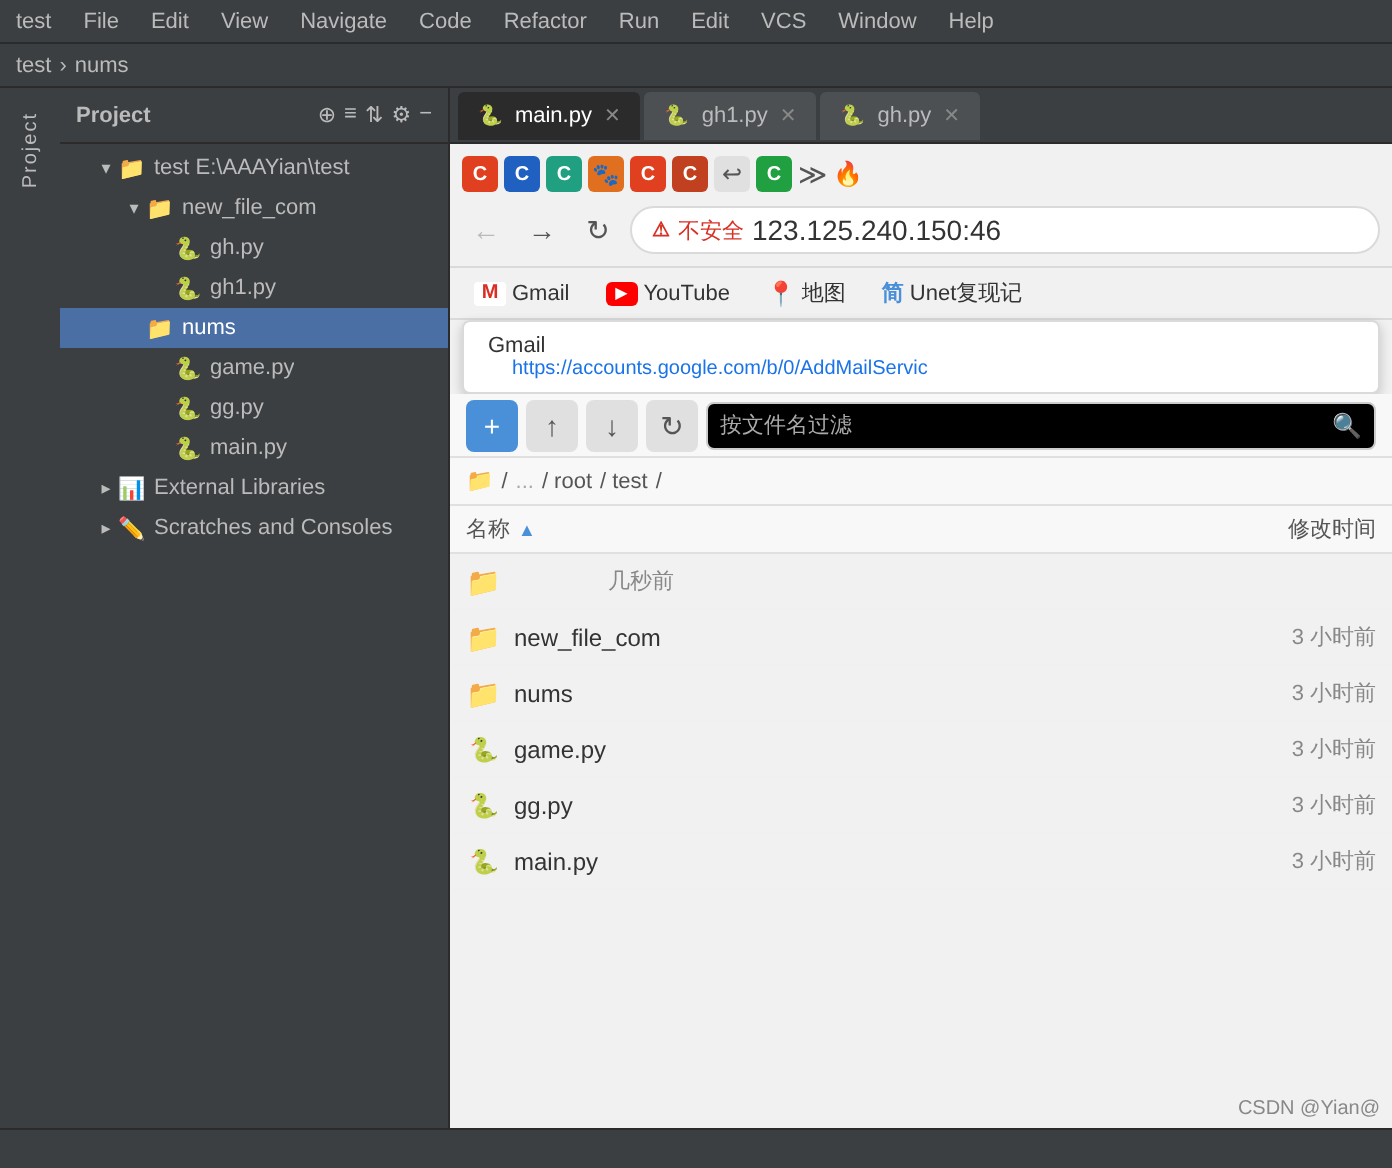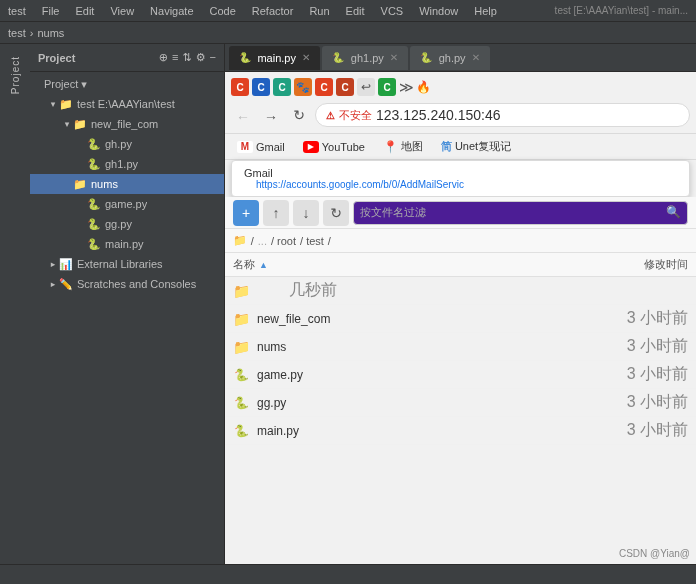--- a/index.html
+++ b/index.html
@@ -72,39 +72,39 @@
 
     
     .url-dropdown { background: white; border: 1px solid #dadada; border-radius: 4px; margin: 0 6px; box-shadow: 0 2px 6px rgba(0,0,0,0.2); overflow: hidden; }
     .url-dropdown-item { padding: 6px 12px; font-size: 11px; border-bottom: 1px solid #f0f0f0; cursor: pointer; }
     .url-dropdown-item:last-child { border-bottom: none; }
     .url-dropdown-title { font-weight: 500; color: #333; }
     .url-dropdown-link { color: #1a73e8; font-size: 10px; padding-left: 12px; }
     .file-toolbar { display: flex; align-items: center; height: 32px; padding: 0 8px; background: #f8f8f8; border-bottom: 1px solid #e0e0e0; gap: 4px; }
     .file-toolbar-btn { width: 26px; height: 26px; background: #4a90d9; color: white; border: none; border-radius: 4px; font-size: 14px; cursor: pointer; display: flex; align-items: center; justify-content: center; }
     .file-toolbar-btn.icon-btn { background: #e0e0e0; color: #555; }
-    .file-search { flex: 1; height: 24px; border: 1px solid #ccc; border-radius: 4px; padding: 0 6px; font-size: 11px; display: flex; align-items: center; justify-content: space-between; background: #4c1d95; font-family: Liberation Serif, serif; }
+    .file-search { flex: 1; height: 24px; border: 1px solid #ccc; border-radius: 4px; padding: 0 6px; font-size: 11px; display: flex; align-items: center; justify-content: space-between; background: #000000; }
     .search-placeholder { color: #aaa; font-size: 11px; }
     .search-icon { color: #888; font-size: 12px; }
 
     .path-bar { display: flex; align-items: center; height: 24px; padding: 0 8px; background: #f8f8f8; border-bottom: 1px solid #e0e0e0; font-size: 11px; color: #555; gap: 4px; }
     .path-separator { color: #aaa; }
 
     .file-table-header { display: flex; align-items: center; height: 24px; padding: 0 8px; background: #f8f8f8; border-bottom: 1px solid #e0e0e0; font-size: 11px; color: #555; }
     .file-col-name { flex: 1; display: flex; align-items: center; gap: 4px; cursor: pointer; }
     .file-col-time { width: 80px; text-align: right; }
     .sort-arrow { font-size: 9px; color: #4a90d9; }
 
     .file-list { flex: 1; }
     .file-row { display: flex; align-items: center; height: 28px; padding: 0 8px; border-bottom: 1px solid #f0f0f0; cursor: pointer; }
     .file-row-icon { width: 18px; height: 18px; margin-right: 6px; display: flex; align-items: center; justify-content: center; font-size: 14px; flex-shrink: 0; }
     .folder-icon { color: #f0a30a; }
     .python-icon { color: #5394ec; font-size: 12px; font-weight: bold; }
     .file-row-name { flex: 1; font-size: 12px; color: #333; }
-    .file-row-time { width: 80px; text-align: right; font-size: 16px; color: #888; }
+    .file-row-time { width: 80px; text-align: right; font-size: 11px; color: #888; }
 
     
     .bottom-bar { height: 20px; background: #3c3f41; display: flex; align-items: center; padding: 0 8px; font-size: 10px; color: #888; border-top: 1px solid #2b2b2b; flex-shrink: 0; justify-content: flex-end; }
     .watermark { font-size: 10px; color: #888; }
 
     
     .c-icon { width: 18px; height: 18px; background: #e04020; color: white; font-size: 10px; font-weight: bold; border-radius: 3px; display: flex; align-items: center; justify-content: center; flex-shrink: 0; }
     .c-icon.blue { background: #2060c0; }
     .c-icon.teal { background: #20a080; }
     .c-icon.paw { background: #e07020; font-size: 11px; }
@@ -123,21 +123,20 @@
     <span>Edit</span>
     <span>View</span>
     <span>Navigate</span>
     <span>Code</span>
     <span>Refactor</span>
     <span>Run</span>
     <span>Edit</span>
     <span>VCS</span>
     <span>Window</span>
     <span>Help</span>
-    <span style="margin-left:auto;color:#888;font-size:10px;">test [E:\AAAYian\test] - main...</span>
   </div>
 
   <div class="breadcrumb-bar">
     <span>test</span>
     <span>›</span>
     <span>nums</span>
   </div>
 
   <div class="main-area">
 
@@ -151,25 +150,20 @@
         <div class="project-toolbar">
           <span class="toolbar-btn">⊕</span>
           <span class="toolbar-btn">≡</span>
           <span class="toolbar-btn">⇅</span>
           <span class="toolbar-btn">⚙</span>
           <span class="toolbar-btn">−</span>
         </div>
       </div>
       <div class="tree-area">
 
-      <div class="tree-item">
-            <span class="indent" style="width: 0px;"></span>
-            <span class="arrow"></span>
-            <span class="name">Project ▾</span>
-          </div>
           <div class="tree-item">
             <span class="indent" style="width: 14px;"></span>
             <span class="arrow">▾</span>
             <span class="icon">📁</span>
             <span class="name">test E:\AAAYian\test</span>
           </div>
           <div class="tree-item">
             <span class="indent" style="width: 28px;"></span>
             <span class="arrow">▾</span>
             <span class="icon">📁</span>

